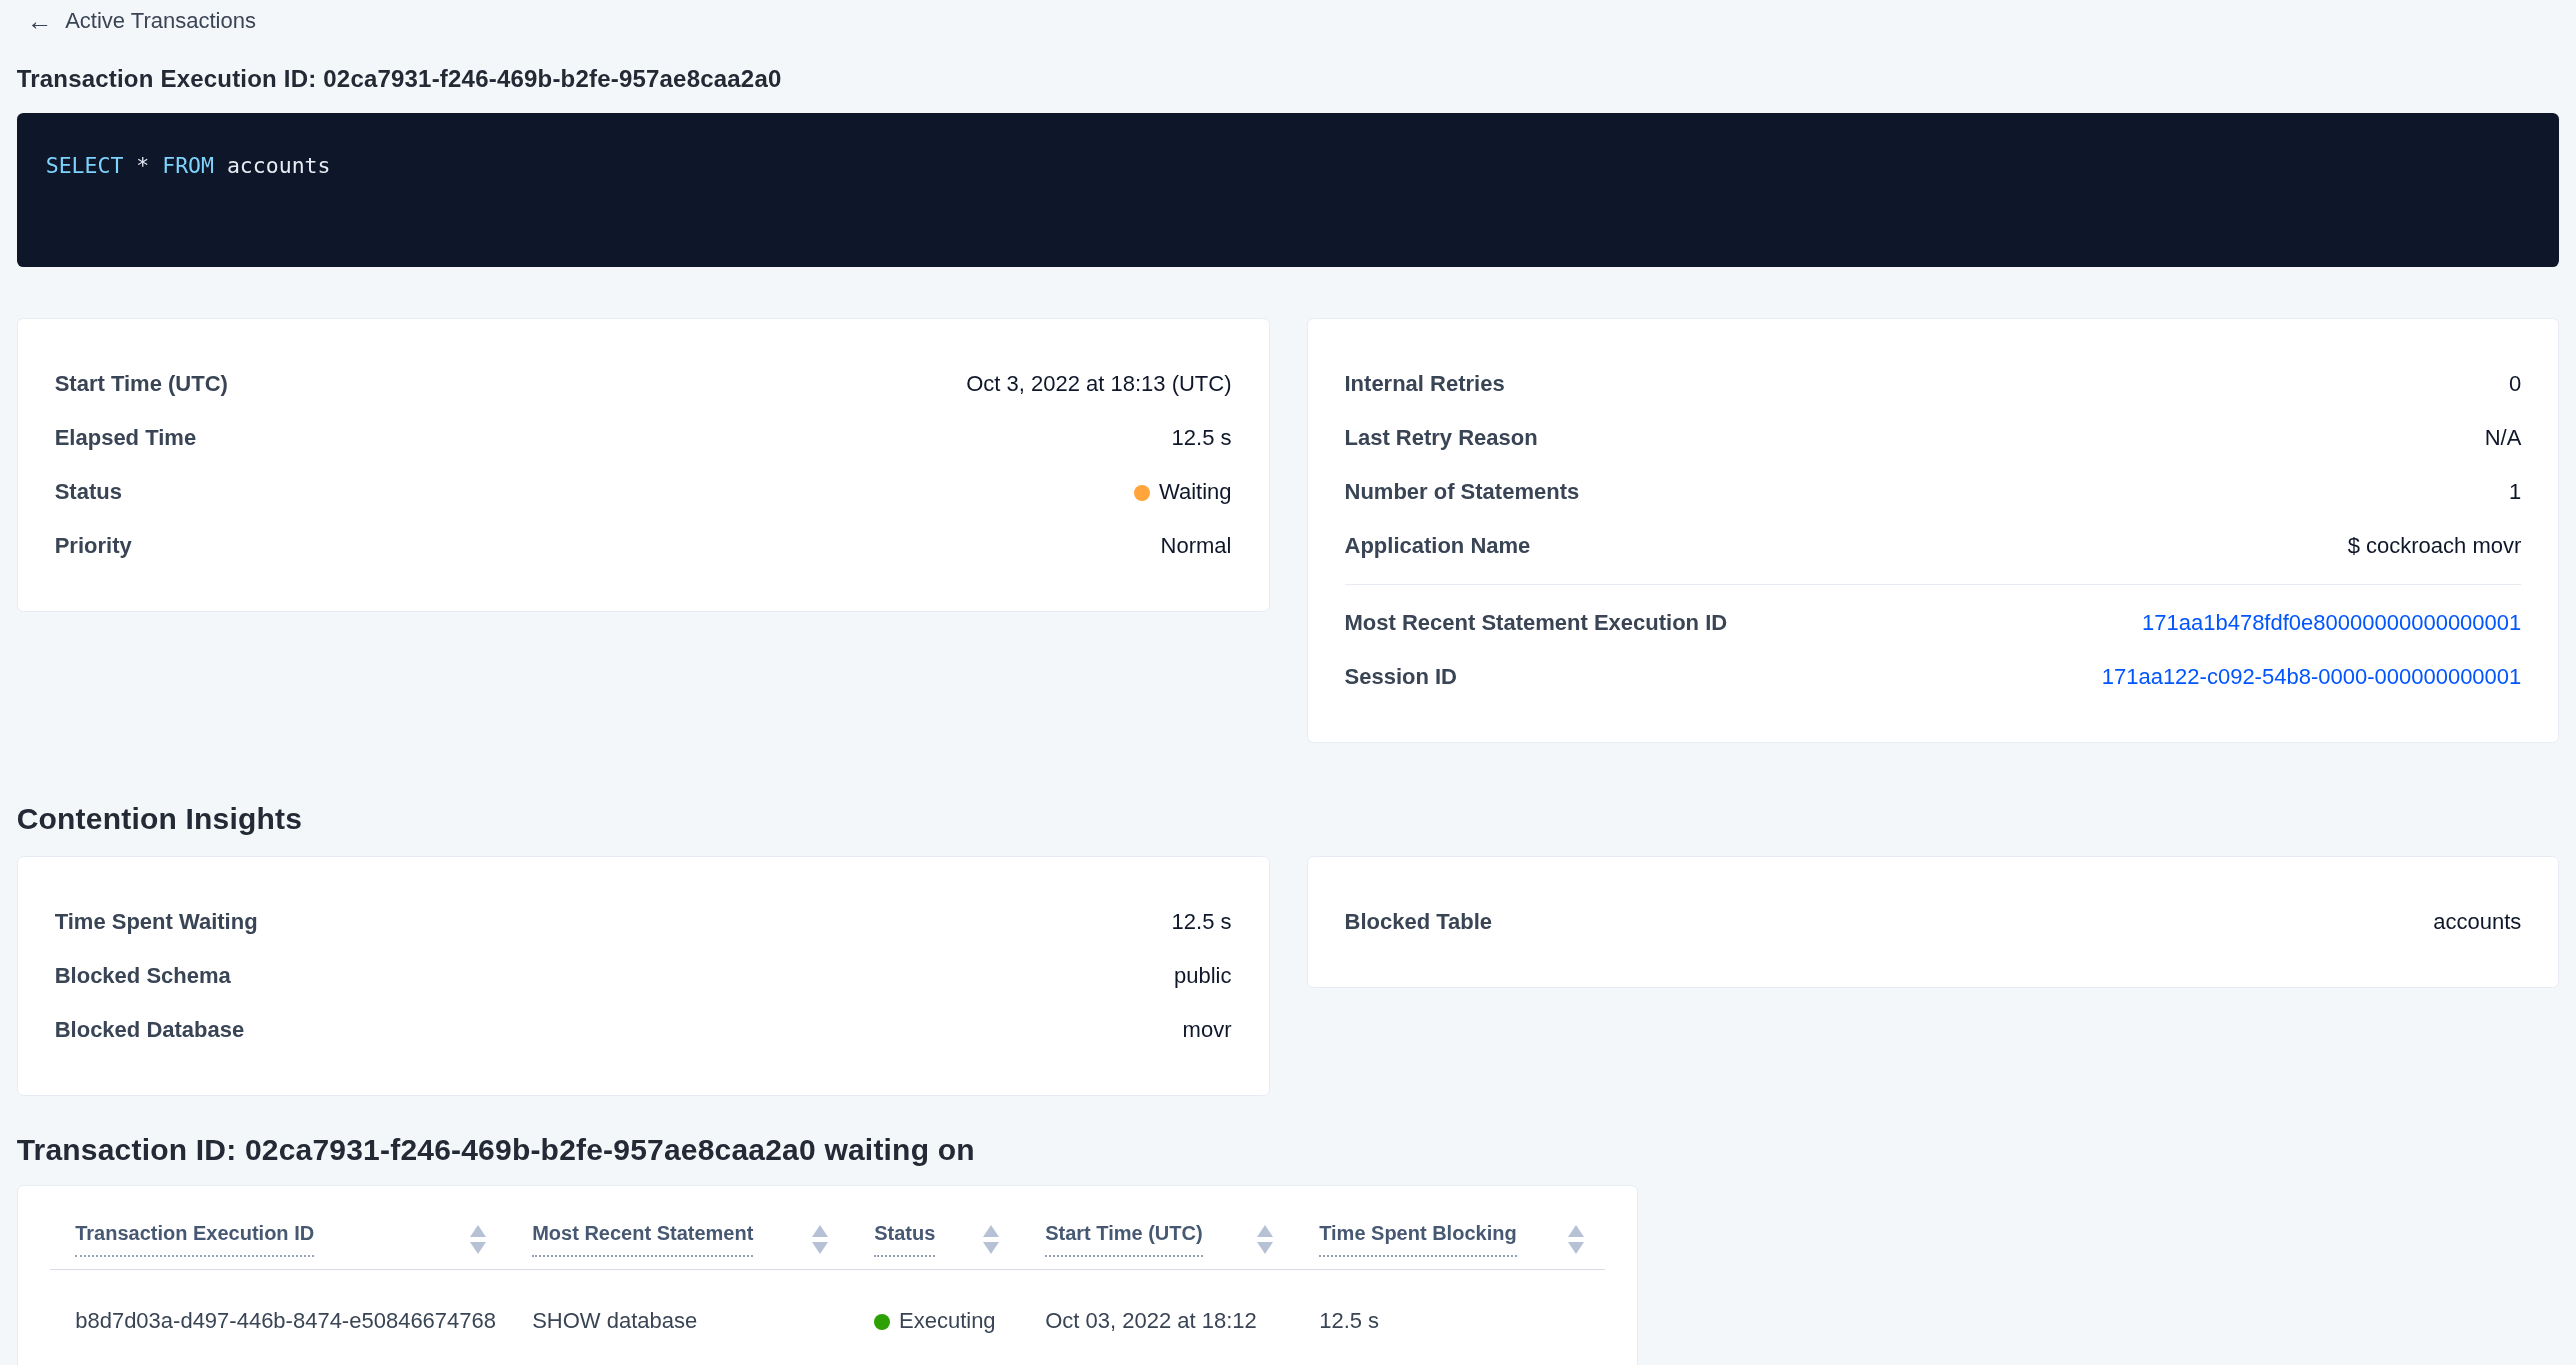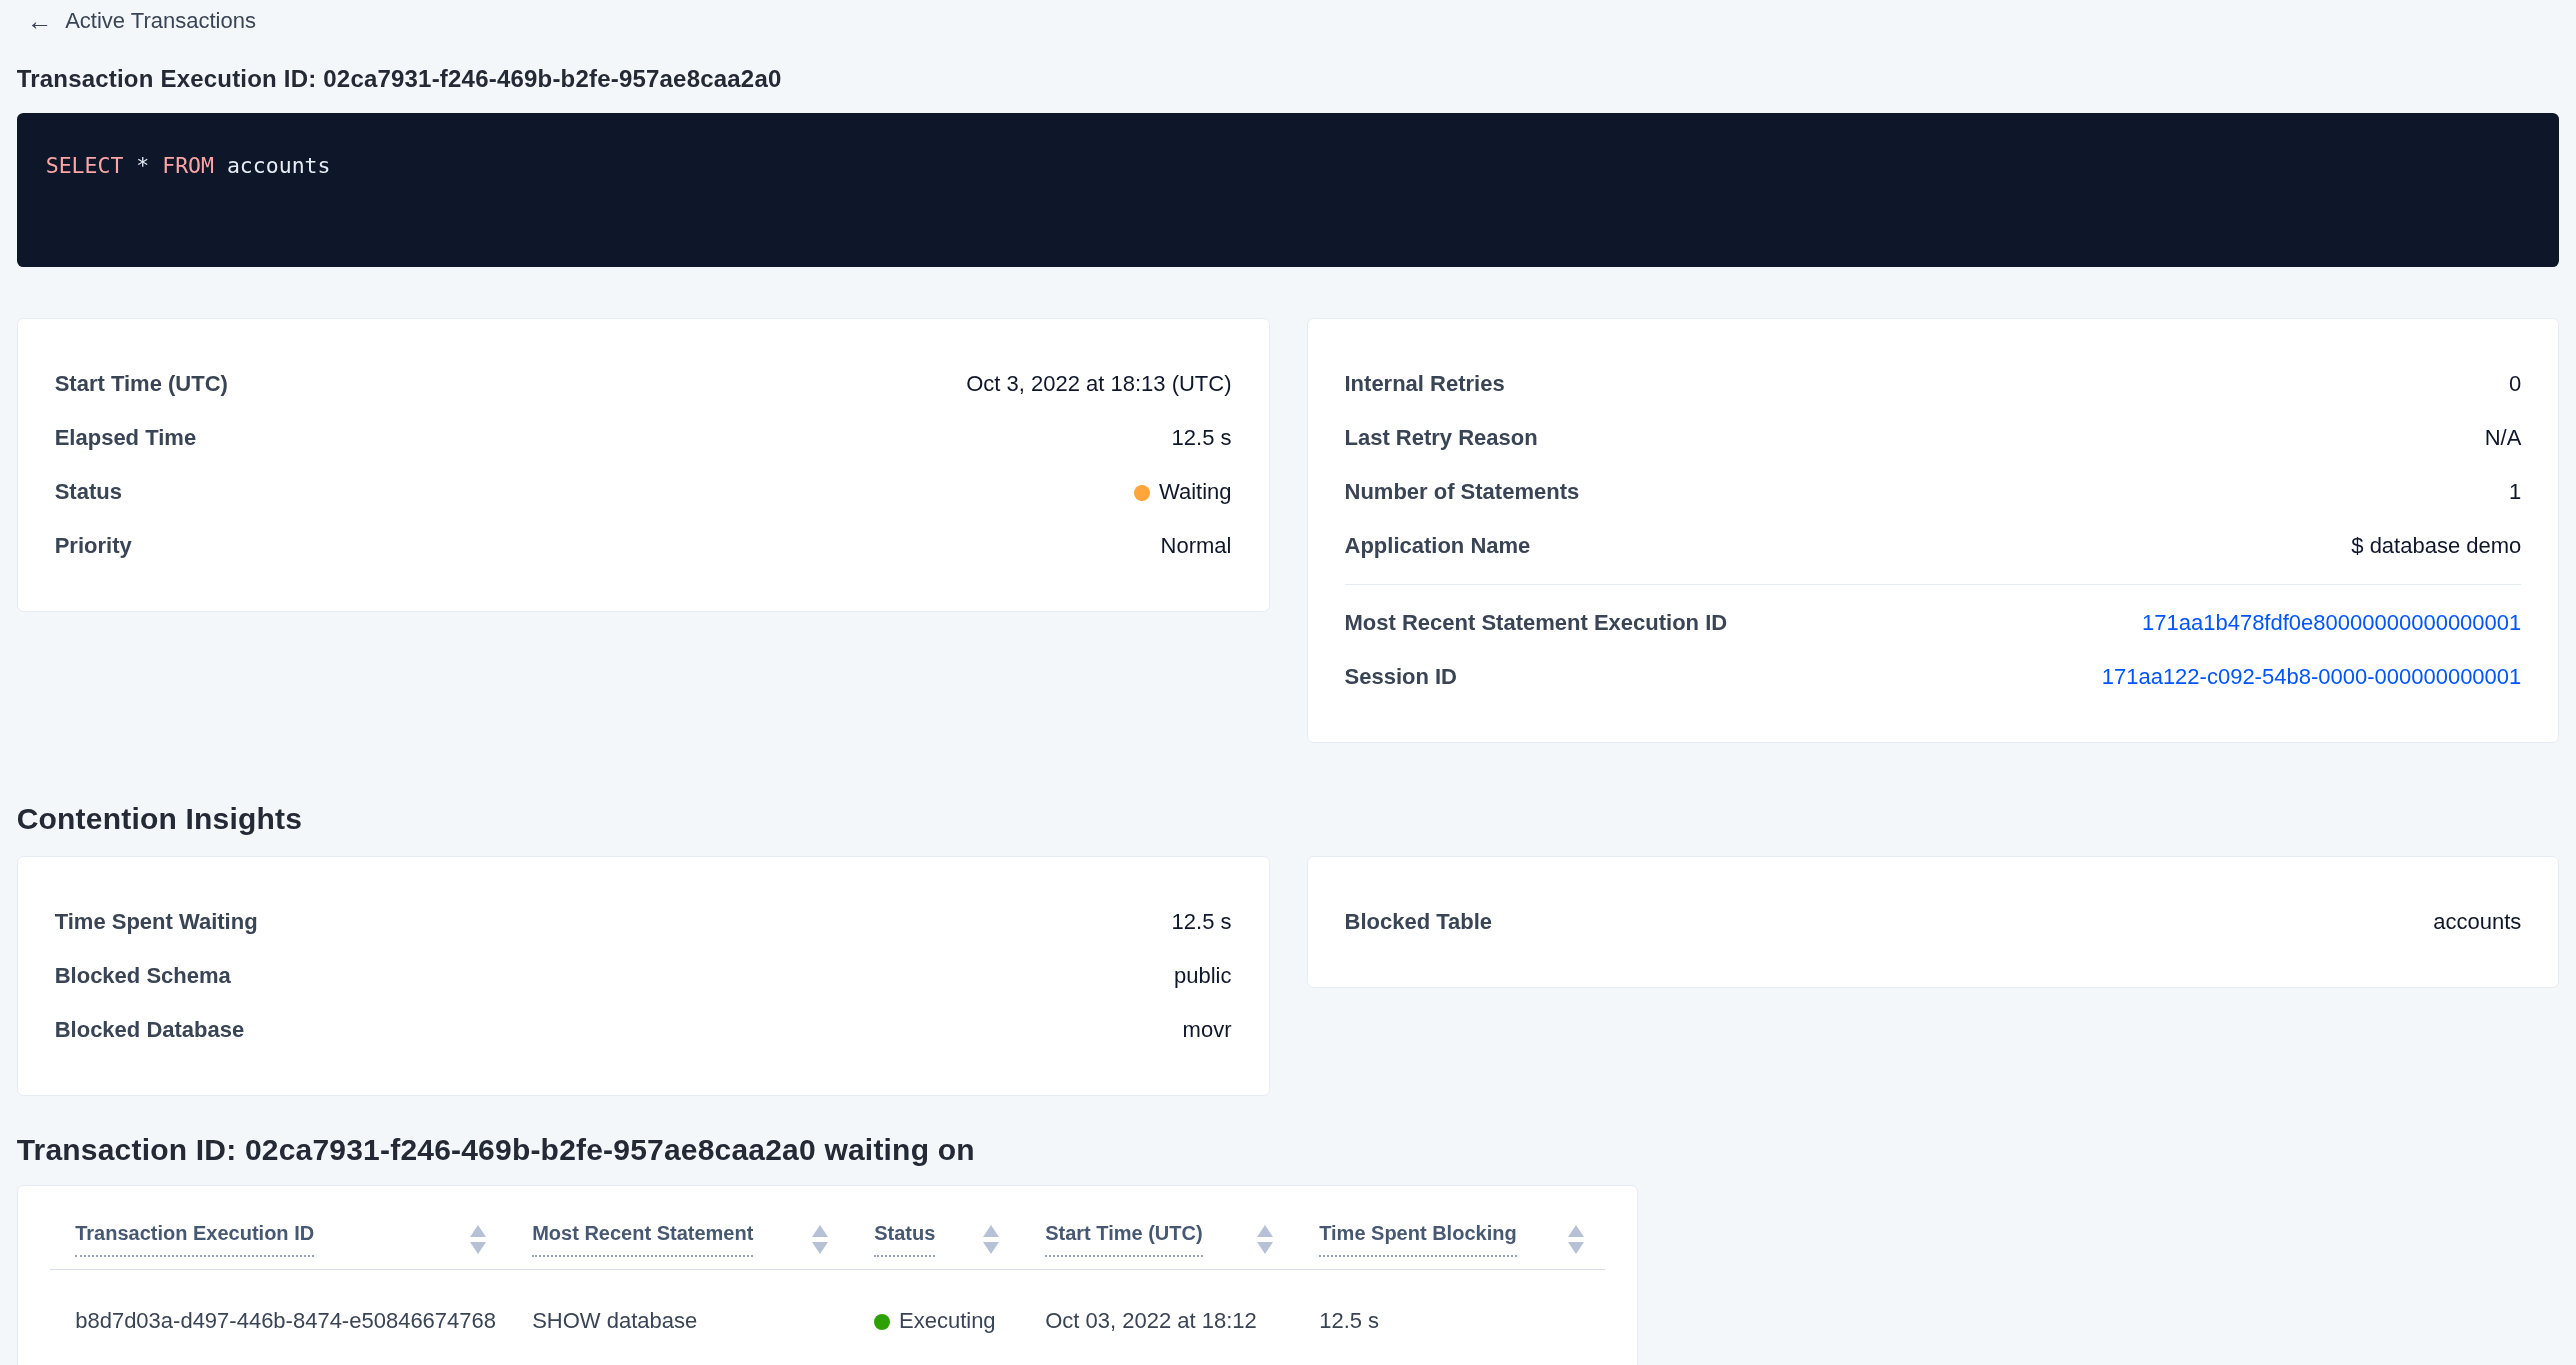--- a/index.html
+++ b/index.html
@@ -42,21 +42,21 @@
     background: #0E1729;
     border-radius: 6.4px;
     padding: 40px 29px;
   }
   .sql-line {
     font-family: "DejaVu Sans Mono", "Liberation Mono", monospace;
     font-size: 21.5px;
     white-space: pre;
     color: #E7ECF3;
   }
-  .sql-keyword { color: #fca5a5; }
+  .sql-keyword { color: #7dd3fc; }
 
   
   .cards-grid {
     display: grid;
     grid-template-columns: 1fr 1fr;
     column-gap: 37px;
     align-items: start;
   }
   .summary-grid { margin-top: 51px; }
   .card {
@@ -197,21 +197,21 @@
       <div class="kv-row">
         <span class="kv-label">Last Retry Reason</span>
         <span class="kv-value">N/A</span>
       </div>
       <div class="kv-row">
         <span class="kv-label">Number of Statements</span>
         <span class="kv-value">1</span>
       </div>
       <div class="kv-row">
         <span class="kv-label">Application Name</span>
-        <span class="kv-value">$ database demo</span>
+        <span class="kv-value">$ cockroach movr</span>
       </div>
       <hr class="card-divider">
       <div class="kv-row">
         <span class="kv-label">Most Recent Statement Execution ID</span>
         <a class="kv-value kv-link">171aa1b478fdf0e80000000000000001</a>
       </div>
       <div class="kv-row">
         <span class="kv-label">Session ID</span>
         <a class="kv-value kv-link">171aa122-c092-54b8-0000-000000000001</a>
       </div>

